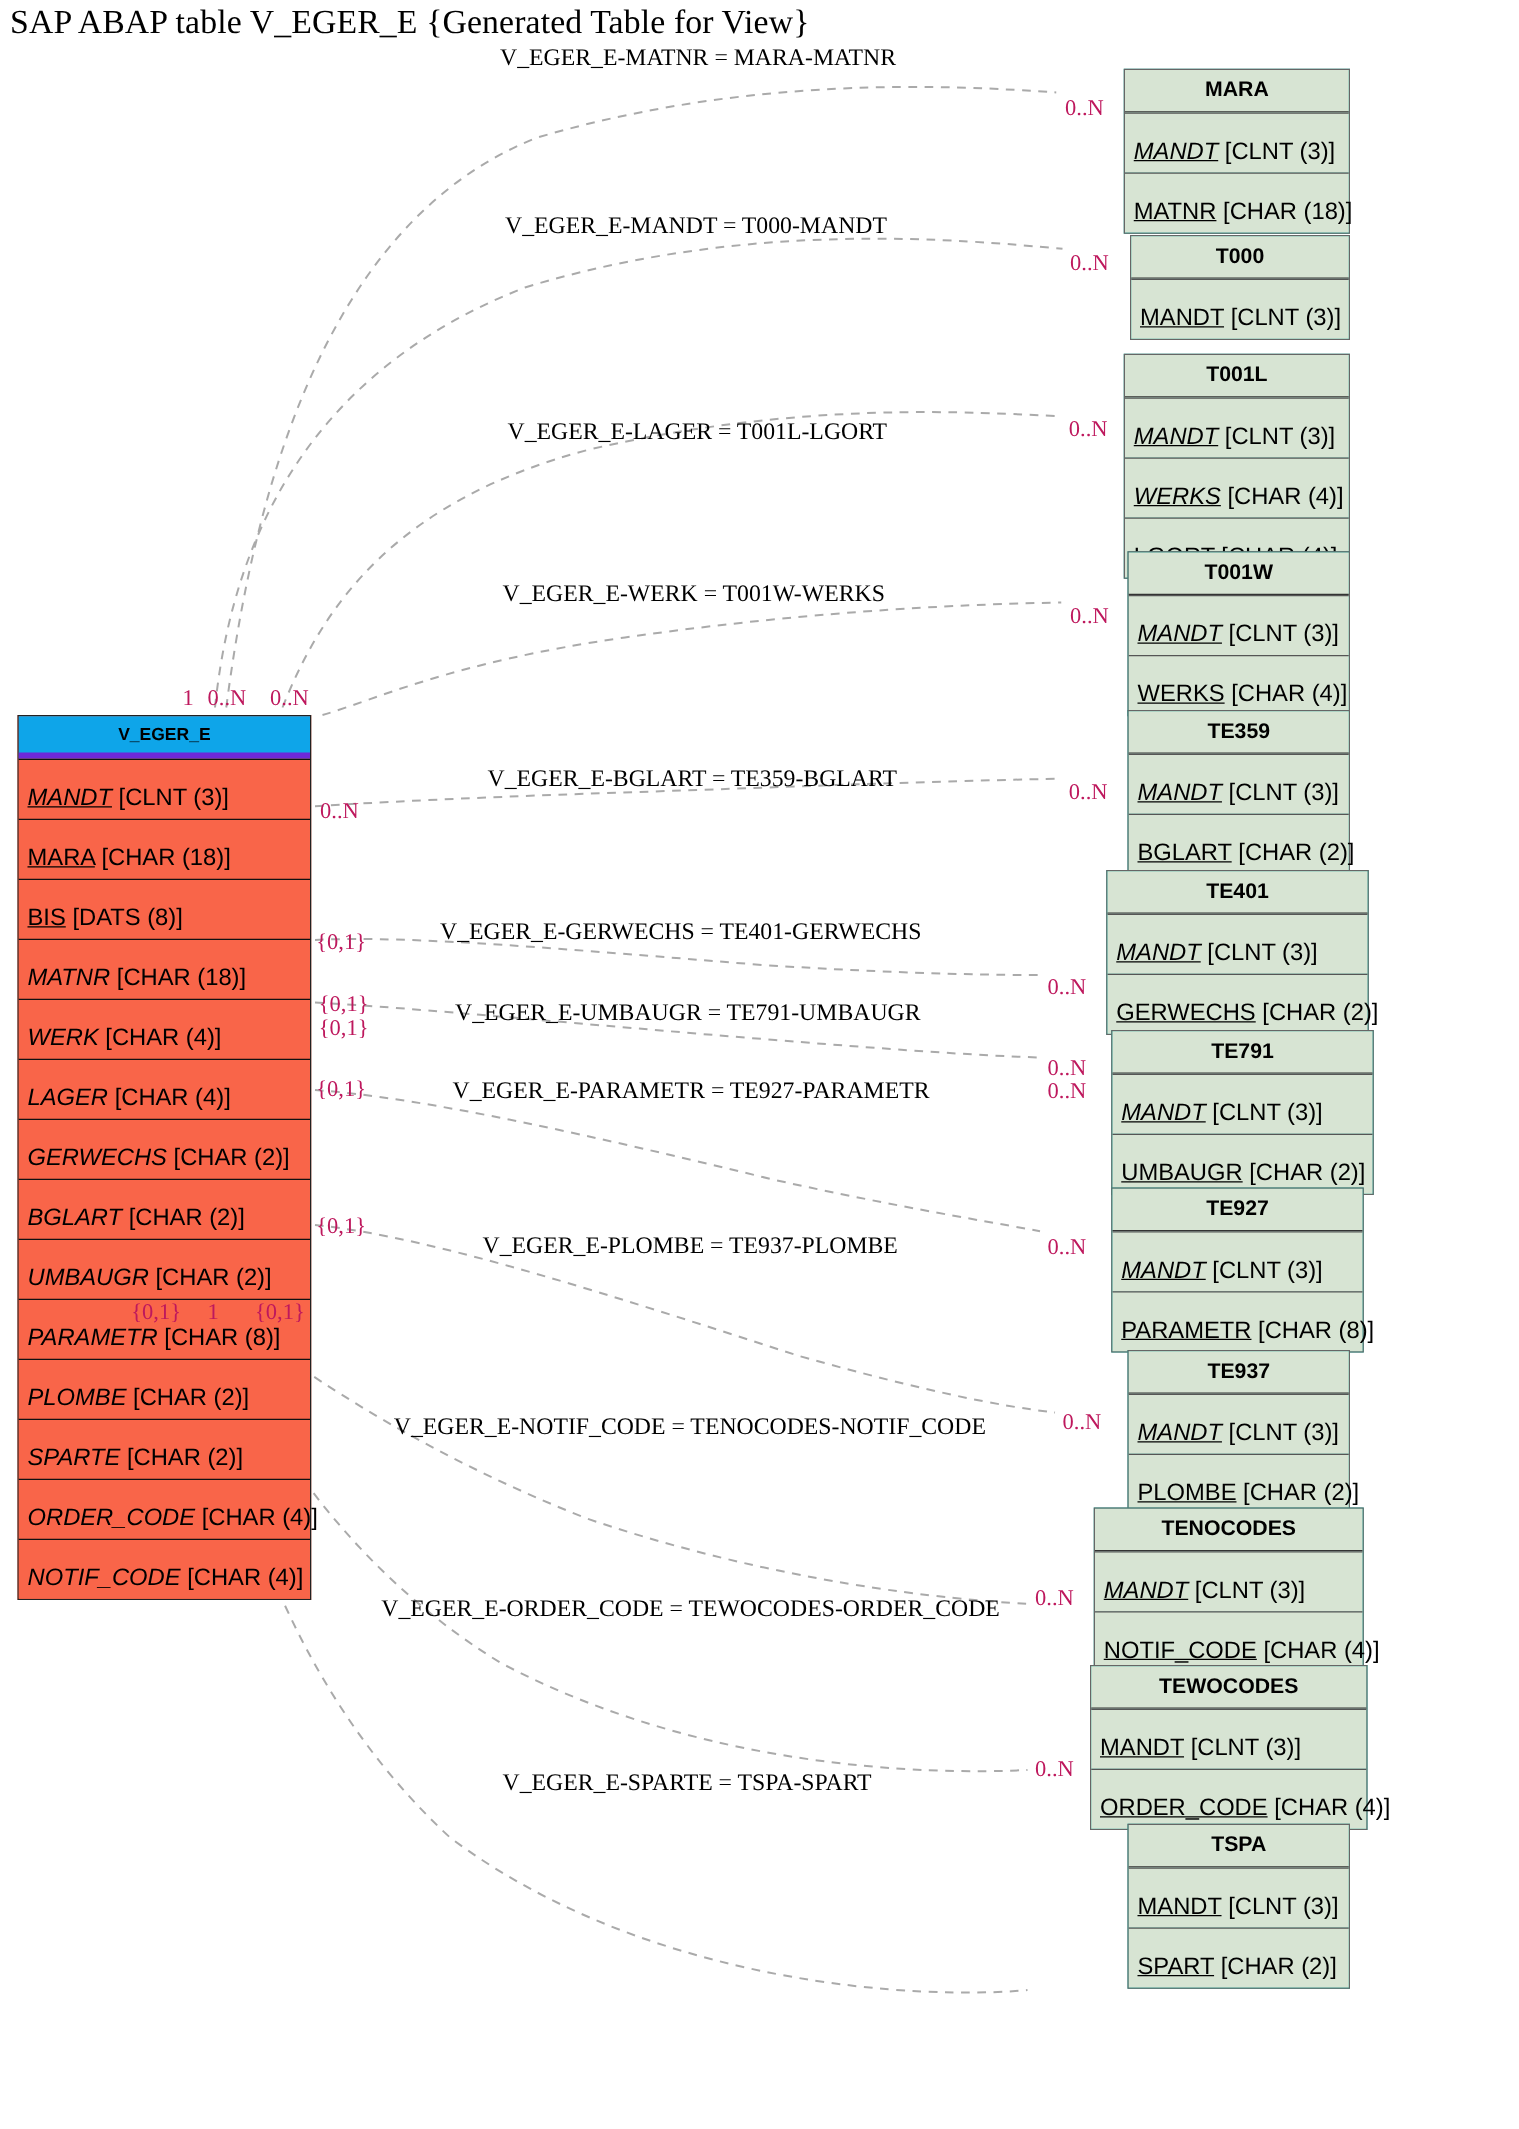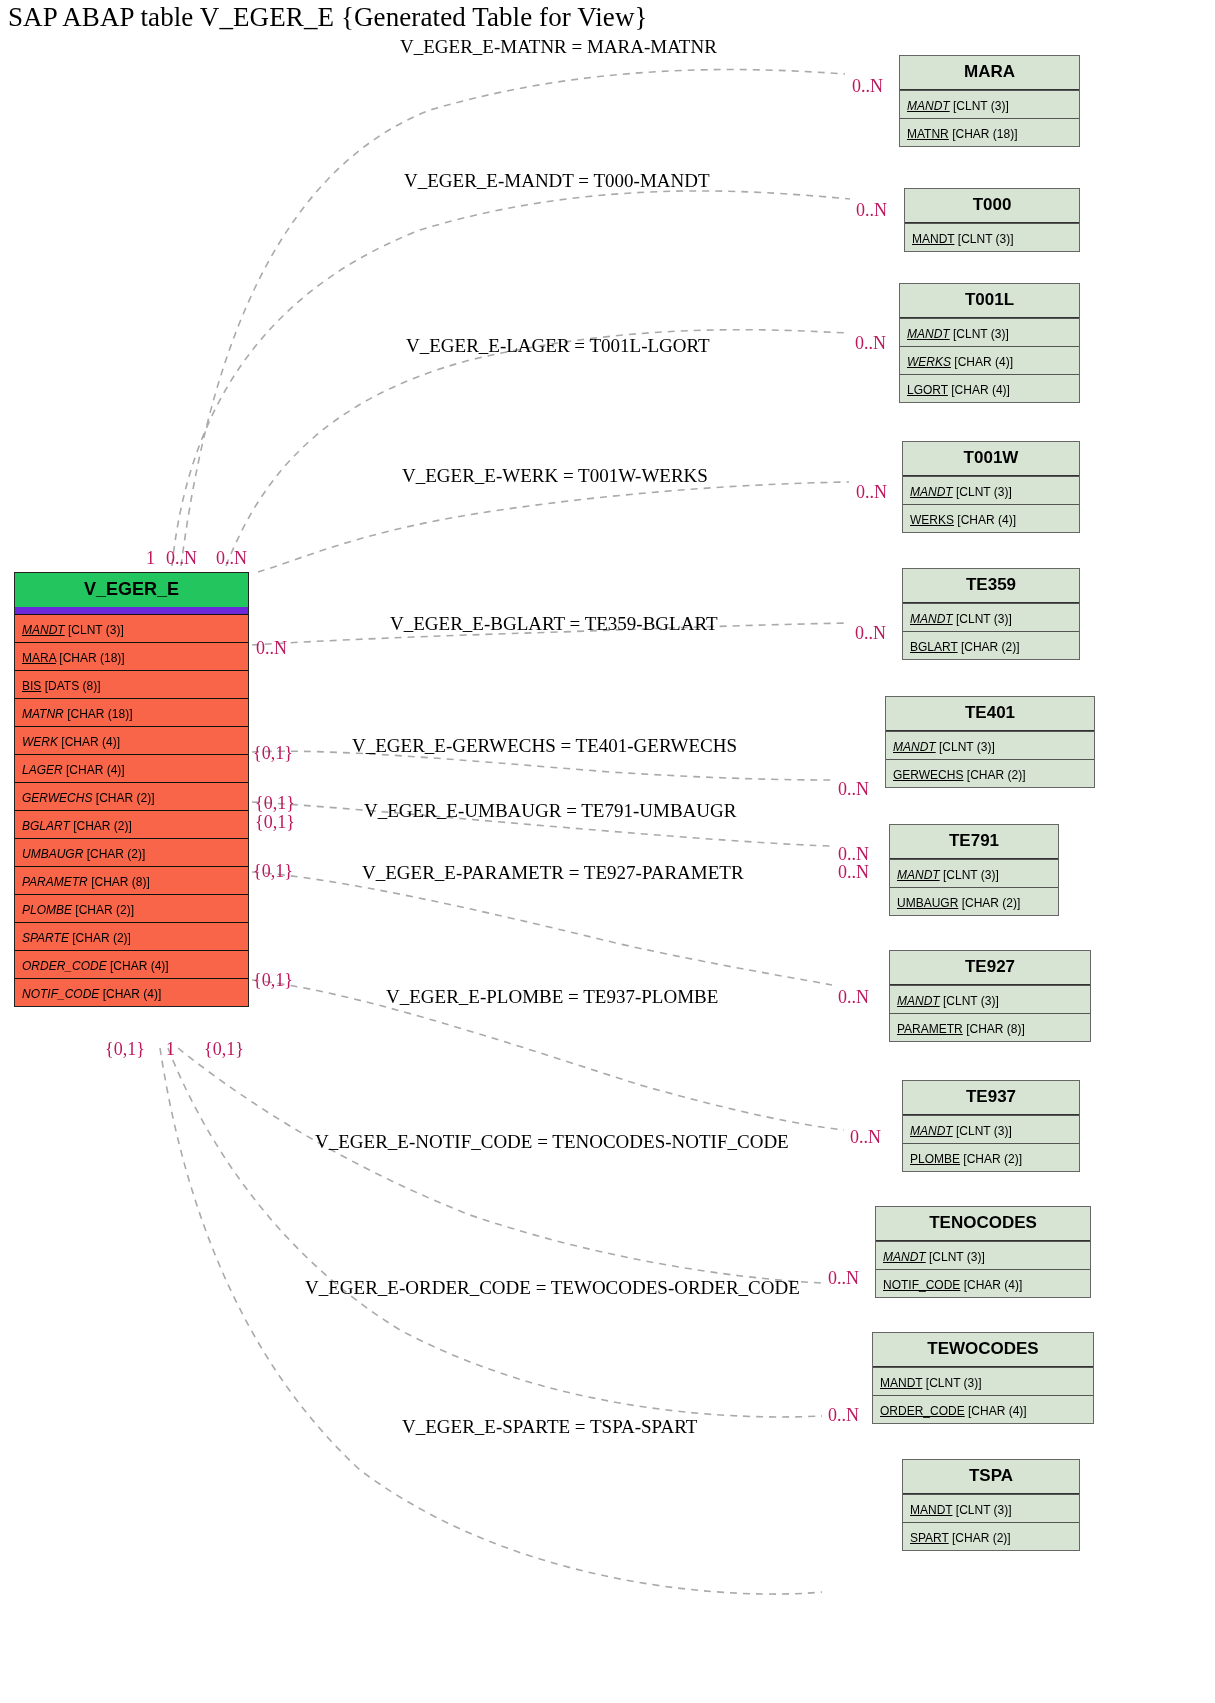--- a/index.html
+++ b/index.html
@@ -25,35 +25,35 @@
     font-family:"Liberation Sans", sans-serif;
   }
   .entity .ent-title{
     text-align:center;font-weight:bold;font-size:17px;
     padding:6px 6px 7px 6px;
     border-bottom:1px solid #333;
     box-sizing:border-box;
     white-space:nowrap;
   }
   .entity .attr{
-    font-size:12px;
-    padding:8px 6px 5px 7px;
+    font-size:19px;
+    padding:20px 6px 5px 7px;
     border-top:1px solid #333;
     box-sizing:border-box;
     white-space:nowrap;
   }
   .entity .attr:first-of-type{border-top:none;}
 
   
   .entity.main{
     background:#f96549;
     border:1px solid #222;
     left:14px;top:572px;width:235px;
   }
-  .entity.main .ent-title{background:#22c55e;font-size:18px;border-bottom:7px solid #6d28d9;}
+  .entity.main .ent-title{background:#0ea5e9;font-size:14px;border-bottom:5px solid #6d28d9;}
   .entity.main .attr{background:#f96549;border-top:1px solid #111;}
 
   
   .entity.ref{
     background:#14b8a6;
     border:1px solid #666;
   }
   .entity.ref .ent-title{background:#d7e4d3;}
   .entity.ref .attr{background:#d7e4d3;border-top:1px solid #555;}
 
@@ -155,21 +155,21 @@
       <div class="entity ref" style="left:902px;top:568px;width:178px;">
         <div class="ent-title">TE359</div>
         <div class="attr"><span class="fname key ital">MANDT</span> <span class="ftype">[CLNT (3)]</span></div>
         <div class="attr"><span class="fname key">BGLART</span> <span class="ftype">[CHAR (2)]</span></div>
       </div>
       <div class="entity ref" style="left:885px;top:696px;width:210px;">
         <div class="ent-title">TE401</div>
         <div class="attr"><span class="fname key ital">MANDT</span> <span class="ftype">[CLNT (3)]</span></div>
         <div class="attr"><span class="fname key">GERWECHS</span> <span class="ftype">[CHAR (2)]</span></div>
       </div>
-      <div class="entity ref" style="left:889px;top:824px;width:170px;">
+      <div class="entity ref" style="left:889px;top:824px;width:210px;">
         <div class="ent-title">TE791</div>
         <div class="attr"><span class="fname key ital">MANDT</span> <span class="ftype">[CLNT (3)]</span></div>
         <div class="attr"><span class="fname key">UMBAUGR</span> <span class="ftype">[CHAR (2)]</span></div>
       </div>
       <div class="entity ref" style="left:889px;top:950px;width:202px;">
         <div class="ent-title">TE927</div>
         <div class="attr"><span class="fname key ital">MANDT</span> <span class="ftype">[CLNT (3)]</span></div>
         <div class="attr"><span class="fname key">PARAMETR</span> <span class="ftype">[CHAR (8)]</span></div>
       </div>
       <div class="entity ref" style="left:902px;top:1080px;width:178px;">

